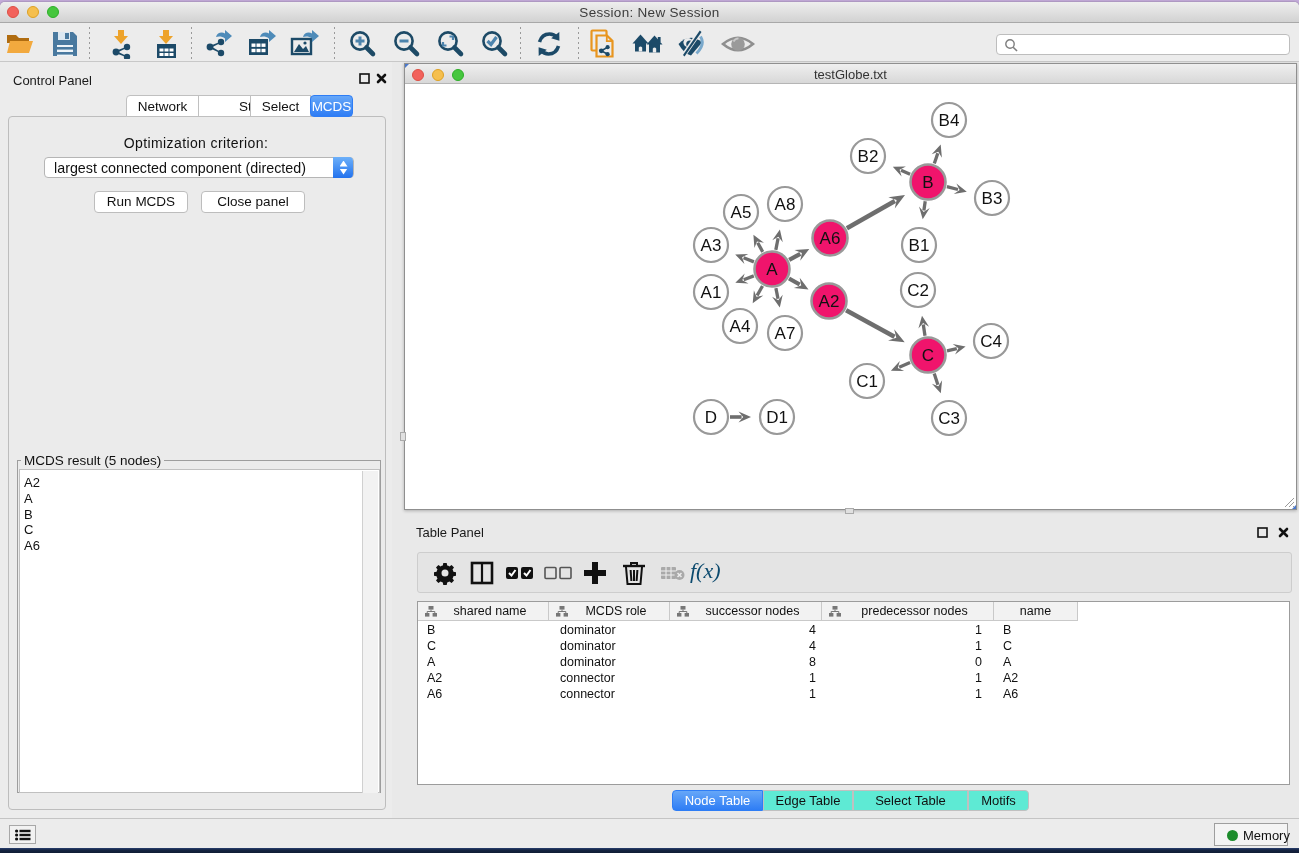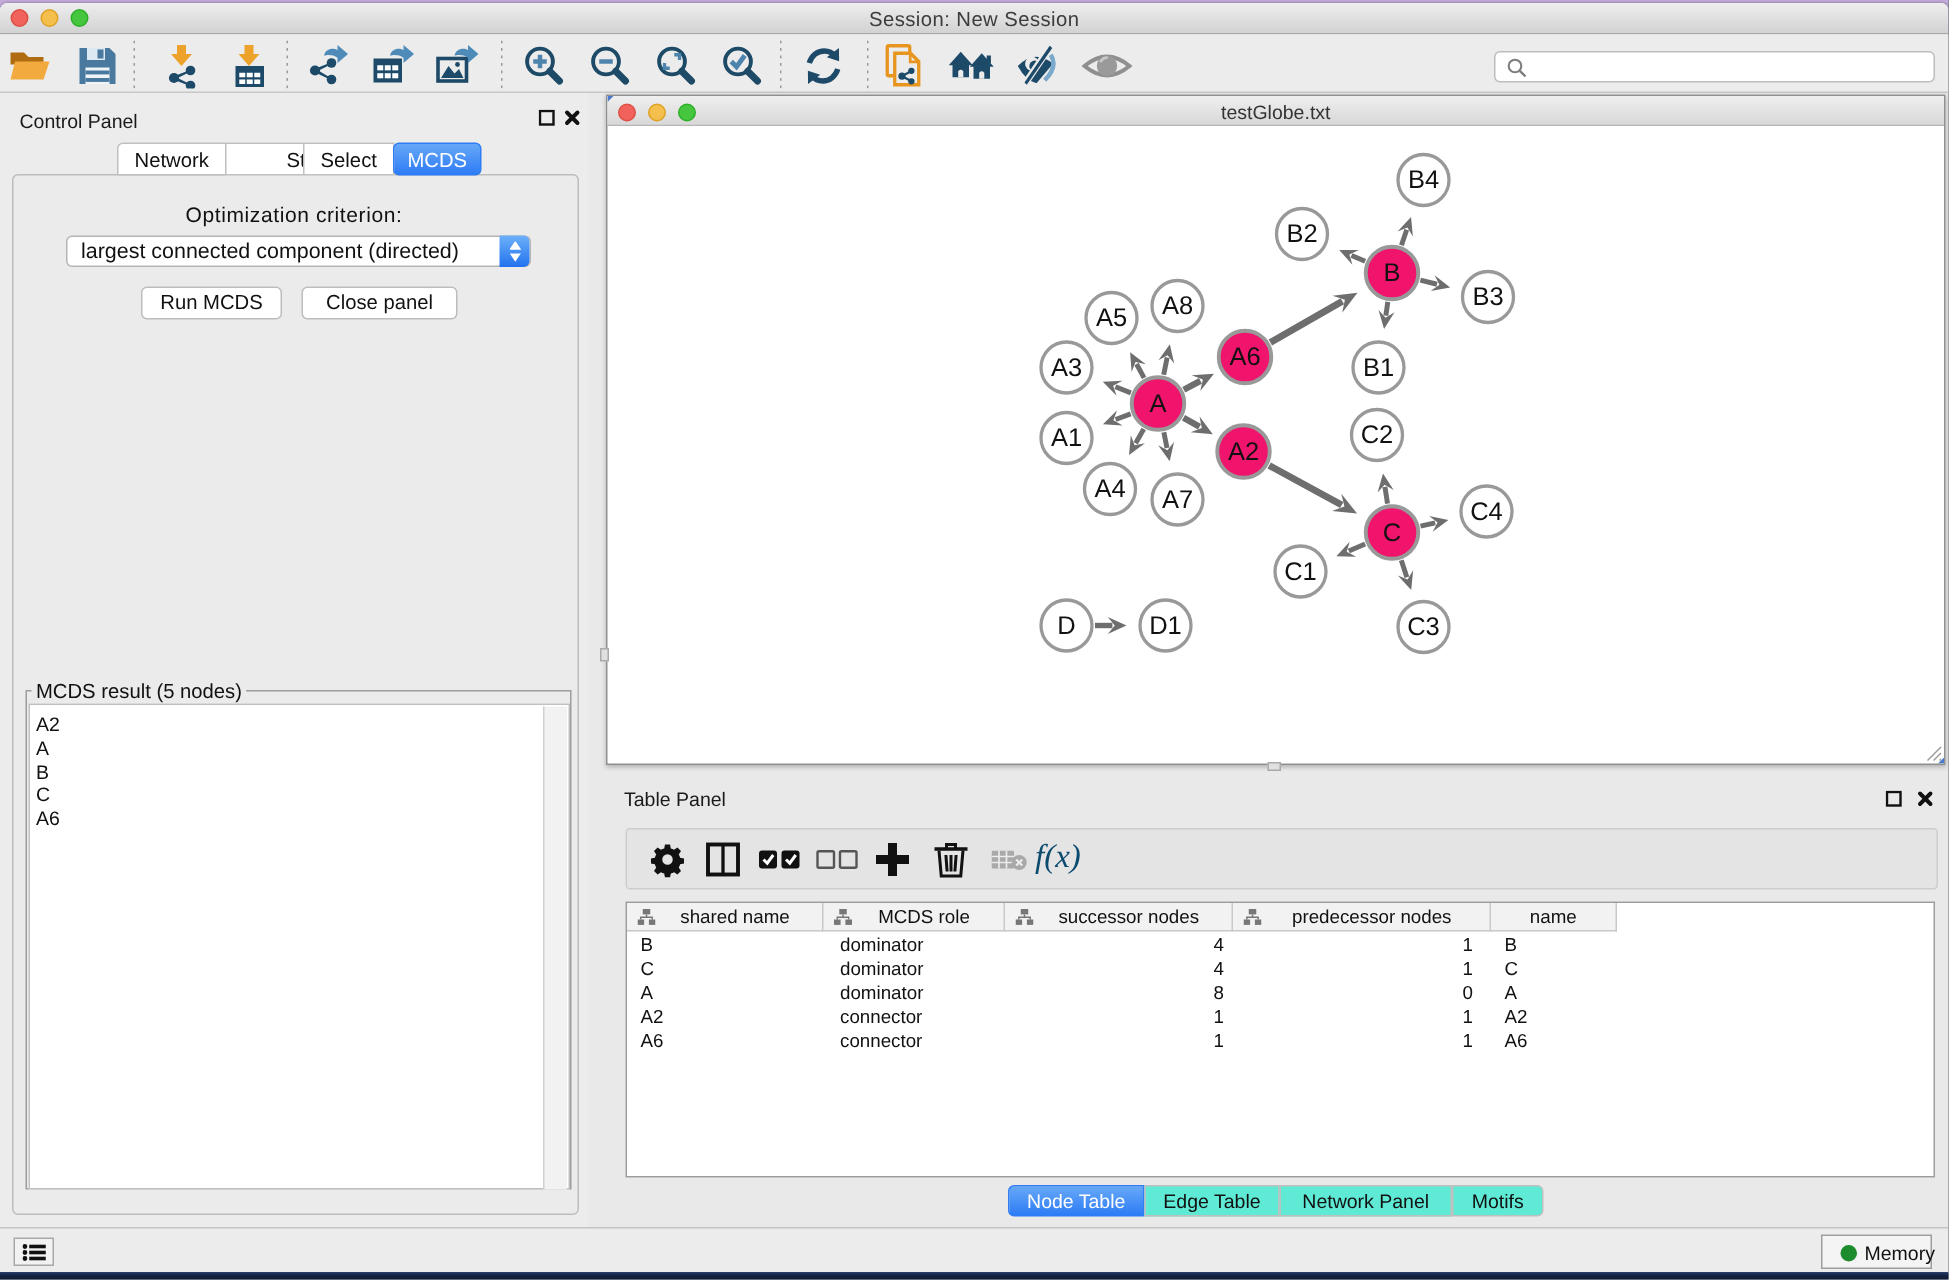--- a/index.html
+++ b/index.html
@@ -19,21 +19,21 @@
 #toolbar { left:0; top:21px; width:100%; height:39px; background:#ececec; border-bottom:1px solid #c8c8c8; }
 .tbi { position:absolute; top:6px; }
 .tbsep { position:absolute; top:4px; width:1px; height:32px; background-image:linear-gradient(#9a9a9a 2px, transparent 2px); background-size:1px 5px; }
 #search { position:absolute; left:996px; top:11px; width:294px; height:21px; background:#fff; border:1px solid #bdbdbd; border-radius:4px; }
 
 #cpanel { left:0; top:60px; width:392px; height:756px; background:#ececec; }
 #cpanel .hdr { position:absolute; left:0; top:0; width:100%; height:30px;padding-left:21px; }
 #cpanel .hdr .t { position:absolute; left:13px; top:11px; font-size:13px; color:#1a1a1a; }
 #tabpane { position:absolute; left:8px; top:54px; width:378px; height:694px; border:1px solid #bdbdbd; border-radius:4px; background:#ebebeb; }
 .tabs { position:absolute; left:78px; top:33px; height:22px; }
-.tab { position:absolute; top:0; height:22px; line-height:21px; text-align:center; font-size:13.5px; color:#111; background:#fff; border:1px solid #c0c0c0; }
+.tab { position:absolute; top:0; height:22px; line-height:21px; text-align:center; font-size:13.5px; color:#111; background:#fff; border:1px solid #c0c0c0;margin-left:48px; }
 .tab.sel { background:linear-gradient(#66a7f8,#2e7df5); color:#fff; border-color:#2e7df5; }
 #optlabel { position:absolute; left:0; width:392px; top:73px; text-align:center; font-size:14px; letter-spacing:0.4px; color:#111; }
 #combo { position:absolute; left:44px; top:95px; width:310px; height:21px; background:#fff; border:1px solid #b5b5b5; border-radius:4px; }
 #combo .txt { position:absolute; left:9px; top:2px; font-size:14.3px; color:#111; }
 #combo .step { position:absolute; right:0; top:-1px; width:20px; height:21px; border-radius:0 4px 4px 0; background:linear-gradient(#6db0f9,#2272ee); }
 #combo .step:before { content:""; position:absolute; left:6.5px; top:3.5px; width:8px; height:6px; background:#fff; clip-path:polygon(50% 0,100% 100%,0 100%); }
 #combo .step:after  { content:""; position:absolute; left:6.5px; bottom:3.5px; width:8px; height:6px; background:#fff; clip-path:polygon(0 0,100% 0,50% 100%); }
 .btn { position:absolute; height:22px; background:#fff; border:1px solid #bdbdbd; border-radius:4px; font-size:13.5px; color:#111; text-align:center; line-height:20px; }
 #fieldset { position:absolute; left:17px; top:398px; width:364px; height:333px; border:1px solid #9d9d9d; }
 #fieldset .legend { position:absolute; left:3px; top:-8px; background:#ebebeb; padding:0 3px; font-size:13.5px; color:#111; }
@@ -247,21 +247,21 @@
         </svg>
       <svg style="position:absolute;left:376px;top:11px" width="11" height="11" viewBox="0 0 11 11">
           <path d="M2,2 L9,9 M9,2 L2,9" stroke="#111" stroke-width="2.6" stroke-linecap="round"></path>
         </svg>
     </div>
     <div id="tabpane"></div>
     <div class="tabs">
       <div class="tab" style="left:0; width:73px; border-radius:4px 0 0 0;">Network</div>
       <div class="tab" style="left:72px; width:53px;padding-left:40px;">Style</div>
       <div class="tab" style="left:124px; width:61px;">Select</div>
-      <div class="tab sel" style="left:184px; width:59px; border-radius:4px;">MCDS</div>
+      <div class="tab sel" style="left:184px; width:43px; border-radius:4px;">MCDS</div>
     </div>
     <div id="optlabel">Optimization criterion:</div>
     <div id="combo">
         <div class="txt">largest connected component (directed)</div>
         <div class="step"></div>
       </div>
     <div class="btn" style="left:94px; top:129px; width:94px;">Run MCDS</div>
     <div class="btn" style="left:201px; top:129px; width:104px;">Close panel</div>
     <div id="fieldset">
       <div class="legend">MCDS result (5 nodes)</div>
@@ -518,21 +518,21 @@
             <div class="c" style="left:9px">A6</div>
             <div class="c" style="left:142px">connector</div>
             <div class="c" style="left:252px;width:146px;text-align:right">1</div>
             <div class="c" style="left:404px;width:160px;text-align:right">1</div>
             <div class="c" style="left:585px">A6</div>
           </div>
       </div>
       <div class="btabs">
         <div class="btab sel" style="left:267px; top:270px; width:91px; border-radius:4px 0 0 4px;">Node Table</div>
         <div class="btab" style="left:358px; top:270px; width:90px;">Edge Table</div>
-        <div class="btab" style="left:448px; top:270px; width:115px;">Network Panel</div>
+        <div class="btab" style="left:448px; top:270px; width:115px;">Select Table</div>
         <div class="btab" style="left:563px; top:270px; width:61px; border-radius:0 4px 4px 0;">Motifs</div>
       </div>
     </div>
   </div>
   <div class="abs" id="statusbar">
     <div id="sbicon">
         <svg style="position:absolute;left:5px;top:3px" width="16" height="12" viewBox="0 0 16 12">
           <g fill="#111">
             <circle cx="1.6" cy="2" r="1.6"></circle>
             <circle cx="1.6" cy="6" r="1.6"></circle>

